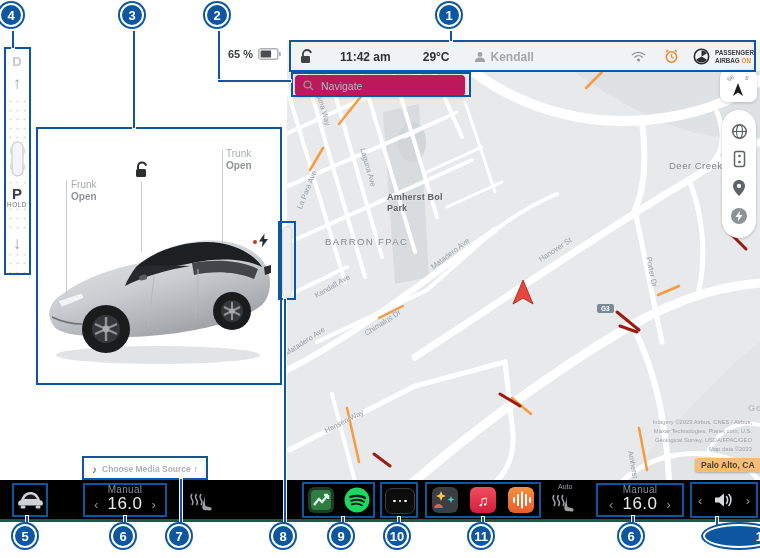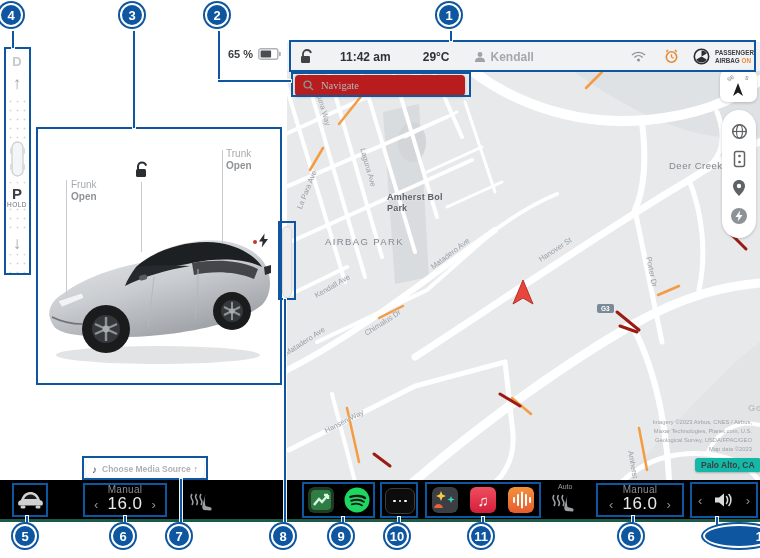--- a/index.html
+++ b/index.html
@@ -6,32 +6,32 @@
   body{font-family:"Liberation Sans", sans-serif; background:#fff;}
   .canvas{position:relative;width:760px;height:558px;background:#fff;overflow:hidden;}
   .abs{position:absolute;}
 
   
   .map-area{position:absolute;left:287px;top:42px;width:473px;height:478px;background:#e7e9eb;overflow:hidden;}
   .map-label{position:absolute;color:#9aa0a6;font-size:7.5px;white-space:nowrap;text-shadow:0 0 2px #e7e9eb,0 0 2px #e7e9eb;}
   .map-label.big{color:#84898e;font-size:9.5px;letter-spacing:1.4px;}
   .map-label.park{color:#5f6368;font-weight:bold;font-size:9px;white-space:normal;width:58px;line-height:11px;letter-spacing:.2px;}
   .route-badge{position:absolute;background:#7b8a97;color:#fff;font-size:6.5px;font-weight:bold;padding:1px 4px;border-radius:2px;}
-  .city-pill{position:absolute;background:#14b8a6;border-radius:3px;box-shadow:0 1px 2px rgba(0,0,0,.25);color:#3c4043;font-size:8.5px;font-weight:bold;padding:2px 6px;white-space:nowrap;}
+  .city-pill{position:absolute;background:#fdba74;border-radius:3px;box-shadow:0 1px 2px rgba(0,0,0,.25);color:#3c4043;font-size:8.5px;font-weight:bold;padding:2px 6px;white-space:nowrap;}
   .gwm{position:absolute;color:#c0c3c6;font-size:9.5px;font-weight:bold;letter-spacing:.3px;}
   .attrib{position:absolute;text-align:right;color:#9ea3a7;font-size:5.8px;line-height:9px;white-space:nowrap;}
 
   
   .status-bar{position:absolute;left:287px;top:42px;width:473px;height:29px;background:#f1f2f4;border-bottom:1px solid #e2e3e5;display:flex;align-items:center;}
   .sb-text{font-size:12px;color:#2f3337;font-weight:bold;}
   .sb-gray{color:#a4a8ac;}
   .airbag-text{font-size:6.3px;line-height:7.5px;font-weight:bold;color:#3d4145;text-align:left;}
   .airbag-on{color:#e78c3a;}
 
-  .search-bar{position:absolute;left:295px;top:75px;width:170px;height:21px;background:#b91c1c;border-radius:4px;box-shadow:0 1px 3px rgba(0,0,0,.22);display:flex;align-items:center;padding:0 8px;box-sizing:border-box;font-family:Liberation Serif, serif;}
+  .search-bar{position:absolute;left:295px;top:75px;width:170px;height:21px;background:#be185d;border-radius:4px;box-shadow:0 1px 3px rgba(0,0,0,.22);display:flex;align-items:center;padding:0 8px;box-sizing:border-box;}
   .search-ph{color:#b4b8bc;font-size:10.5px;margin-left:7px;}
 
   .compass{position:absolute;left:720px;top:70px;width:37px;height:32px;background:#fff;border-radius:7px;box-shadow:0 1px 3px rgba(0,0,0,.2);}
   .compass .cdir{position:absolute;font-size:5.5px;color:#9aa0a6;font-weight:bold;}
   .map-controls{position:absolute;left:722px;top:110px;width:34px;height:128px;background:#fff;border-radius:17px;box-shadow:0 1px 3px rgba(0,0,0,.2);display:flex;flex-direction:column;align-items:center;justify-content:space-around;padding:8px 0;box-sizing:border-box;}
 
   .handle{position:absolute;left:282px;top:226px;width:8px;height:70px;background:#ededef;border:1px solid #d9dadc;border-radius:5px;}
 
   
   .gear-strip{position:absolute;left:4px;top:48px;width:26px;height:227px;background:#fff;
@@ -134,21 +134,21 @@
 
       <g transform="translate(236,251)">
         <path d="M0,-13 L10,11 L0,5 L-10,11 Z" fill="#e8453c" stroke="#b23229" stroke-width="1"></path>
       </g>
     </svg>
 
     <div class="map-label" style="left:34px;top:42px;transform:rotate(74deg);transform-origin:0 0;">Laguna Way</div>
     <div class="map-label" style="left:80px;top:105px;transform:rotate(74deg);transform-origin:0 0;">Laguna Ave</div>
     <div class="map-label" style="left:8px;top:165px;transform:rotate(-68deg);transform-origin:0 0;">La Para Ave</div>
     <div class="map-label park" style="left:100px;top:150px;">Amherst Bol Park</div>
-    <div class="map-label big" style="left:38px;top:194px;">AIRBAG PARK</div>
+    <div class="map-label big" style="left:38px;top:194px;">BARRON FPAC</div>
     <div class="map-label" style="left:142px;top:222px;transform:rotate(-37deg);transform-origin:0 0;">Matadero Ave</div>
     <div class="map-label" style="left:26px;top:250px;transform:rotate(-30deg);transform-origin:0 0;">Kendall Ave</div>
     <div class="map-label" style="left:76px;top:288px;transform:rotate(-33deg);transform-origin:0 0;">Chimalus Dr</div>
     <div class="map-label" style="left:36px;top:385px;transform:rotate(-27deg);transform-origin:0 0;">Hansen Way</div>
     <div class="map-label" style="left:250px;top:214px;transform:rotate(-33deg);transform-origin:0 0;">Hanover St</div>
     <div class="map-label" style="left:-4px;top:308px;transform:rotate(-33deg);transform-origin:0 0;">Matadero Ave</div>
     <div class="map-label big" style="left:382px;top:118px;letter-spacing:.5px;">Deer Creek</div>
     <div class="map-label" style="left:366px;top:214px;transform:rotate(78deg);transform-origin:0 0;">Porter Dr</div>
     <div class="map-label" style="left:348px;top:408px;transform:rotate(80deg);transform-origin:0 0;">Amherst St</div>
 

